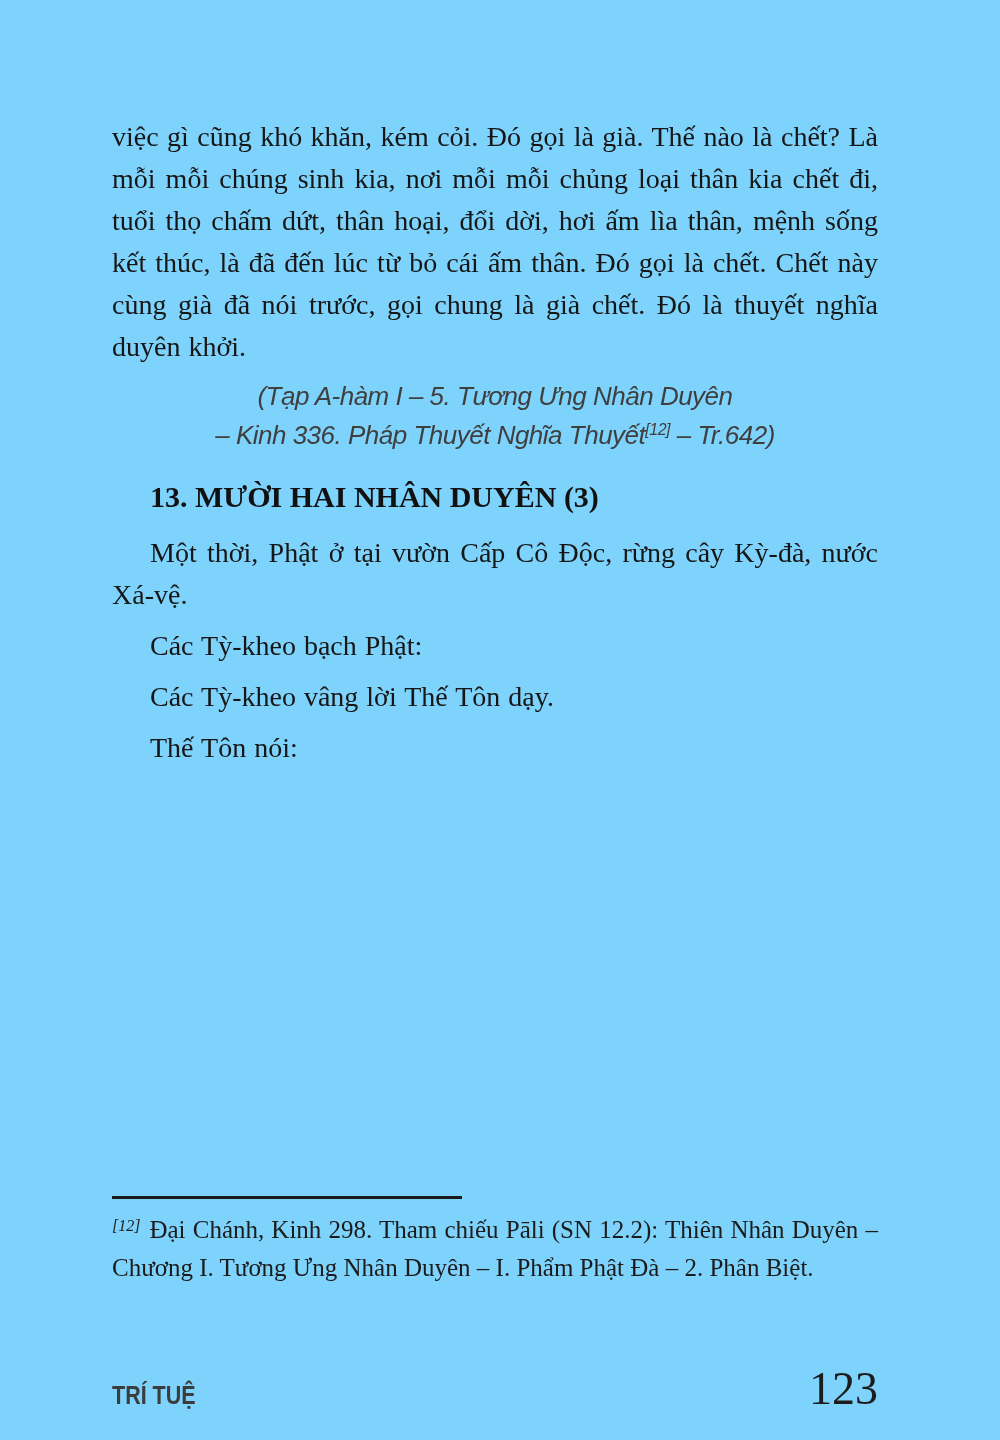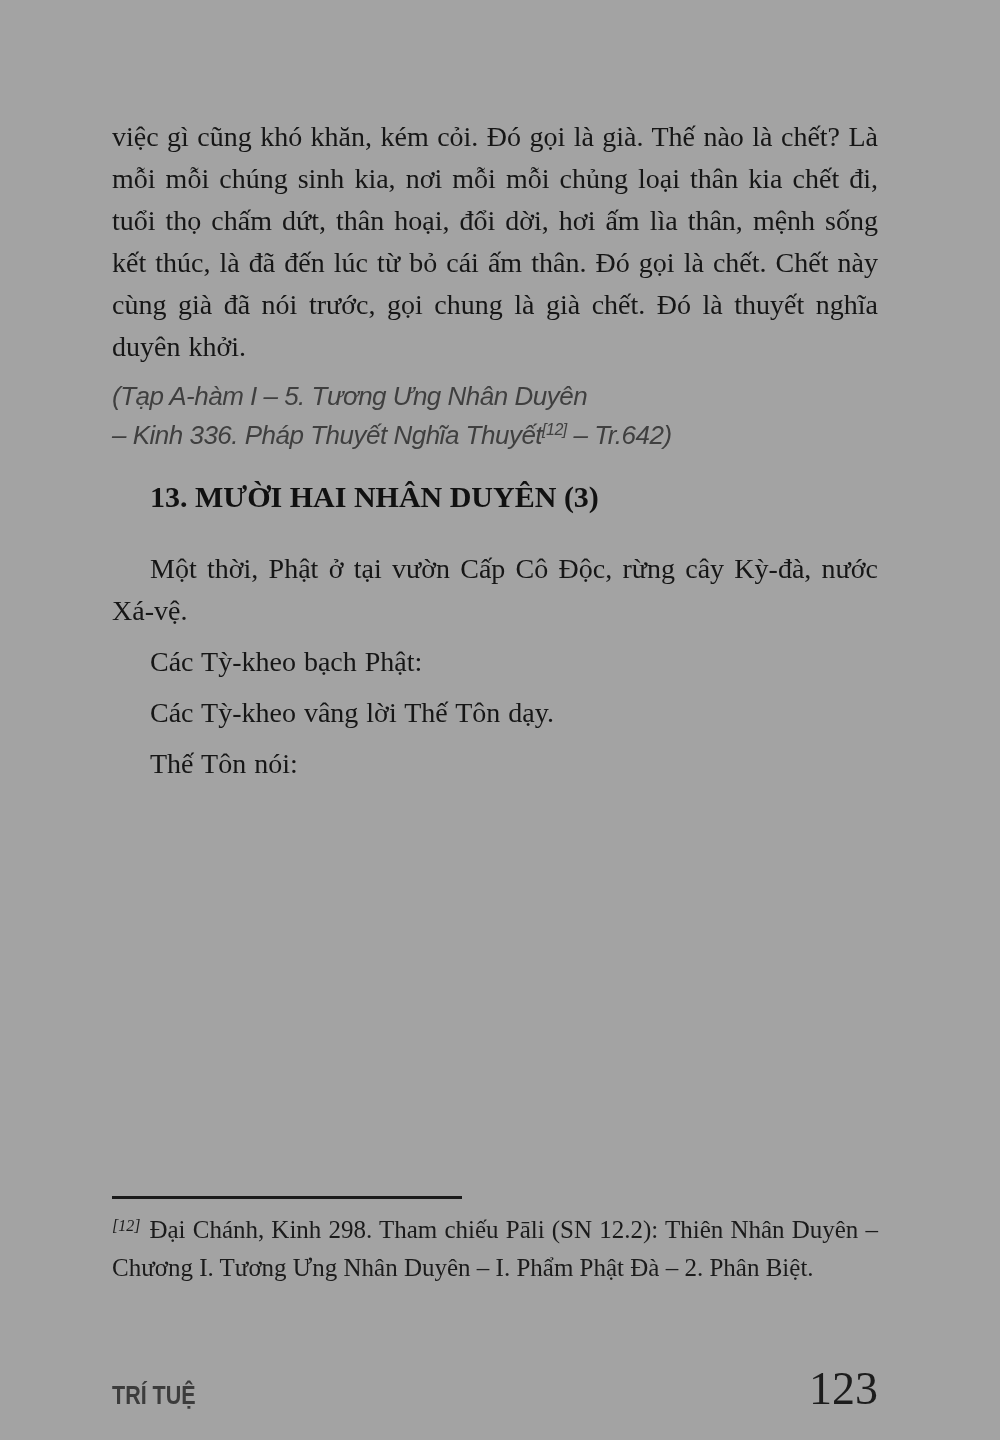--- a/index.html
+++ b/index.html
@@ -1,59 +1,59 @@
 <!DOCTYPE html>
 <html lang="vi"><head>
 <meta charset="utf-8">
 <style>
   html, body { margin: 0; padding: 0; background: #e8e8e8; }
   .page {
     position: relative;
     width: 1000px;
     height: 1440px;
     margin: 0 auto;
-    background: #a3a3a3;
+    background: #7dd3fc;
     overflow: hidden;
     font-family: "Liberation Serif", serif;
     color: #161616;
   }
   .content {
     position: absolute;
     left: 112px;
     top: 116px;
     width: 766px;
   }
   .para {
     font-size: 28px;
     line-height: 42px;
     text-align: justify;
     margin: 0 0 9px 0;
     word-spacing: 1px;
   }
   .para.indent { text-indent: 38px; }
   .citation {
-    text-align: left;
+    text-align: center;
     font-family: "Liberation Sans", sans-serif;
     font-style: italic;
     font-size: 26px;
     line-height: 39px;
     color: #3f3f3f;
     margin: 2px 0 20px 0;
     letter-spacing: -0.5px;
   }
   .citation .sup {
     font-size: 16px;
     position: relative;
     top: -0.55em;
   }
   .heading {
     font-size: 30px;
     font-weight: bold;
     line-height: 38px;
-    margin: 14px 0 32px 0;
+    margin: 14px 0 16px 0;
     text-indent: 38px;
     color: #111111;
   }
   .footnote {
     position: absolute;
     left: 112px;
     top: 1196px;
     width: 766px;
     font-size: 25px;
     line-height: 35px;

